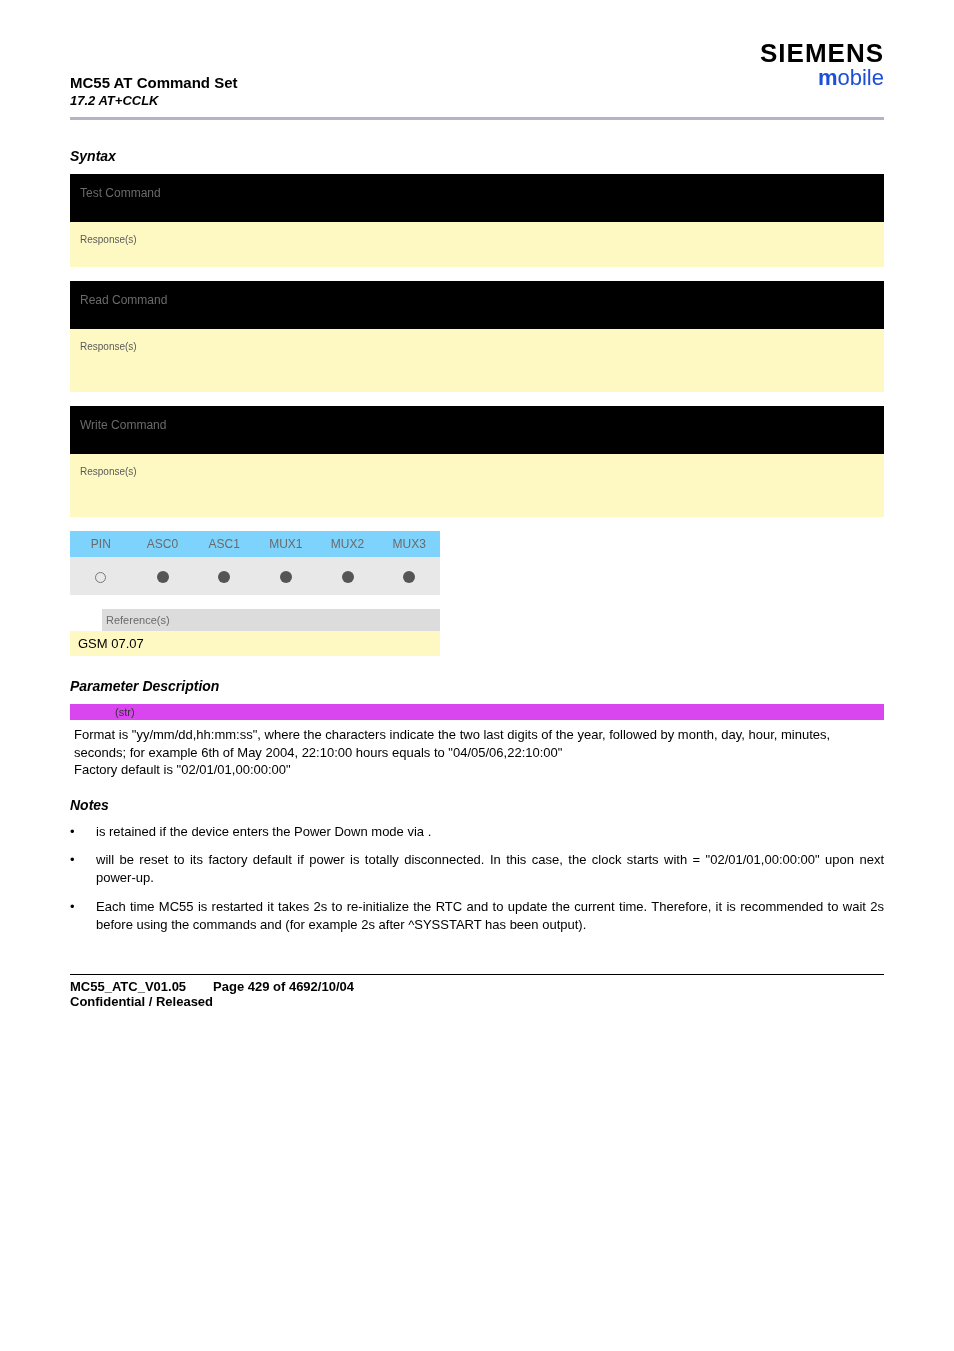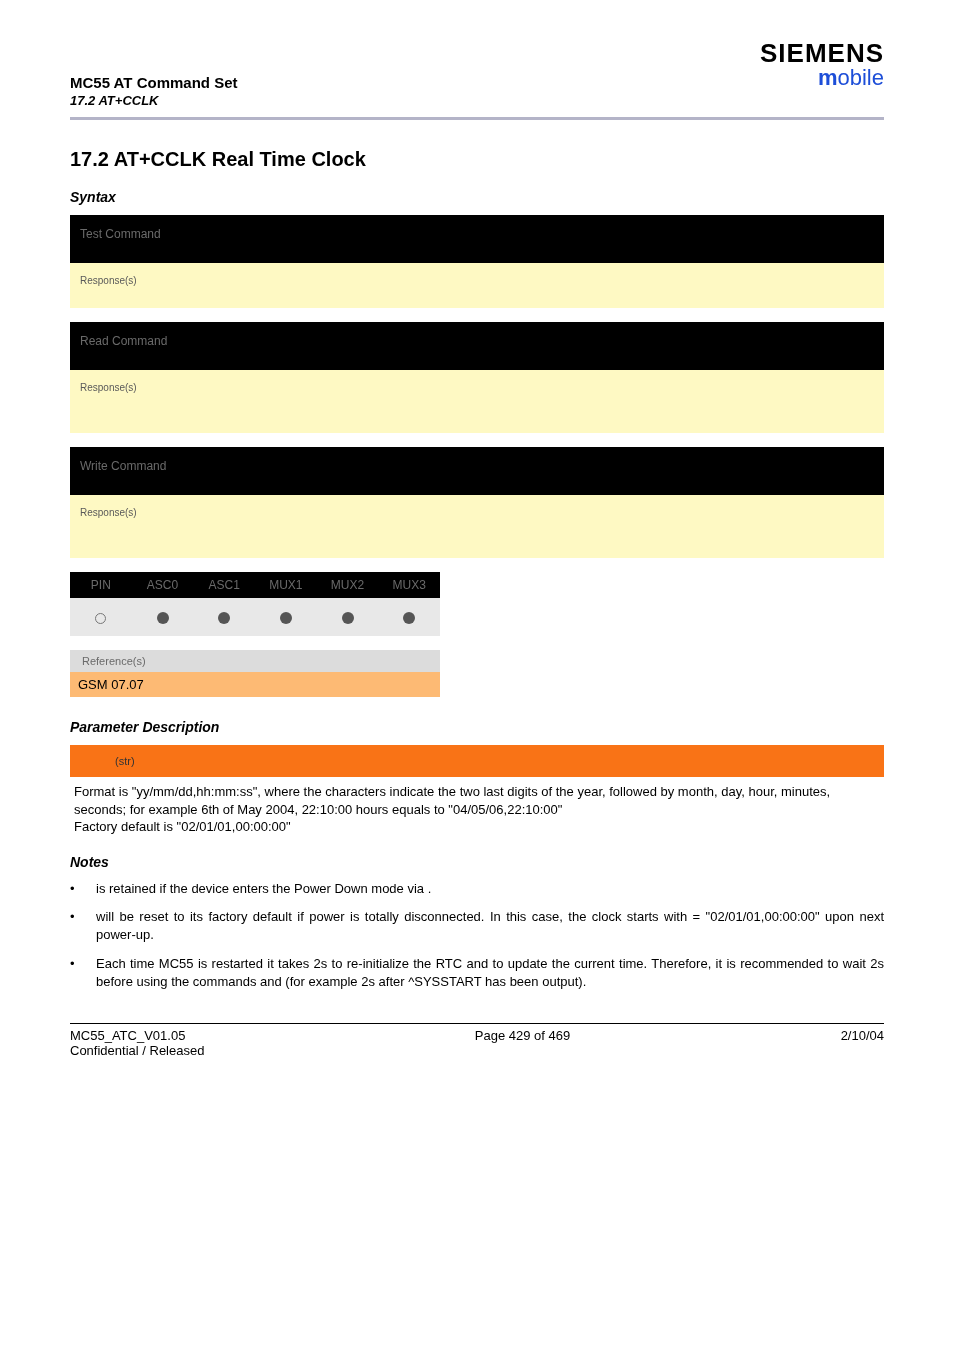--- a/index.html
+++ b/index.html
@@ -91,21 +91,21 @@
   }
   .row-body.tall {
     padding-bottom: 40px;
   }
   .matrix {
     width: 370px;
     margin-bottom: 14px;
   }
   .matrix-header {
     display: flex;
-    background: #000000;
+    background: #7dd3fc;
     color: #6a6a6a;
     font-size: 12px;
   }
   .matrix-header > div,
   .matrix-body > div {
     flex: 1;
     text-align: center;
     padding: 6px 0;
   }
   .matrix-body {
@@ -130,32 +130,33 @@
     vertical-align: middle;
   }
   .ref-block {
     width: 370px;
     margin-bottom: 22px;
   }
   .ref-label {
     background: #dcdcdc;
     color: #6a6a6a;
     font-size: 11px;
-    padding: 5px 12px;
+    padding: 5px 4px;
+    margin-left: 32px;
   }
   .ref-body {
-    background: #fdba74;
+    background: #fef9c3;
     color: #000;
     font-size: 13px;
     padding: 5px 8px;
   }
   .param-bar {
-    background: #f97316;
+    background: #d946ef;
     font-size: 11px;
-    padding: 10px 45px;
+    padding: 2px 45px;
     margin-bottom: 6px;
     color: #333;
   }
   .body-text {
     font-size: 13px;
     line-height: 1.35;
     margin-bottom: 18px;
     padding: 0 4px;
   }
   .notes-list {
@@ -169,25 +170,25 @@
   .note-bullet {
     width: 26px;
     flex-shrink: 0;
   }
   .note-text {
     flex: 1;
     text-align: justify;
   }
   .footer {
     border-top: 1px solid #000;
-    margin-top: 32px;
+    margin-top: 40px;
     padding-top: 4px;
     display: flex;
-    justify-content: space-between;
-    font-size: 13px;
+    font-size: 13px;
+    font-weight: bold;
   }
   .footer-left {
     text-align: left;
   }
 </style>
 </head>
 <body>
 
 <div class="page">
 
@@ -197,21 +198,20 @@
       <div class="line2">17.2 AT+CCLK</div>
     </div>
     <div class="header-right">
       <div class="siemens">SIEMENS</div>
       <div class="mobile"><span class="m-lower">m</span><span>obile</span></div>
     </div>
   </div>
 
   <hr class="hr-top">
 
-  <div class="section-heading">17.2     AT+CCLK   Real Time Clock</div>
 
   <div class="subheading">Syntax</div>
 
   <div class="block">
     <div class="row-label">Test Command</div>
     <div class="row-body">Response(s)</div>
   </div>
 
   <div class="block">
     <div class="row-label">Read Command</div>

